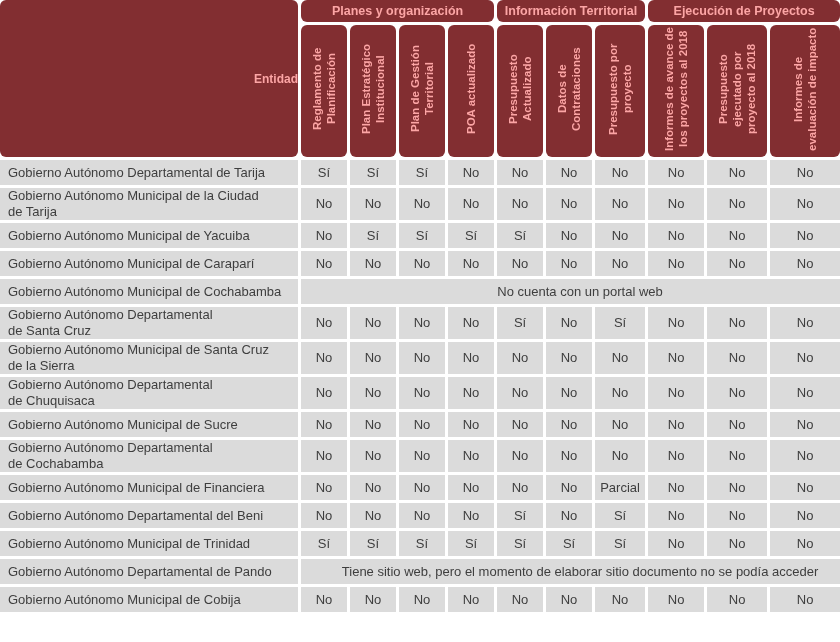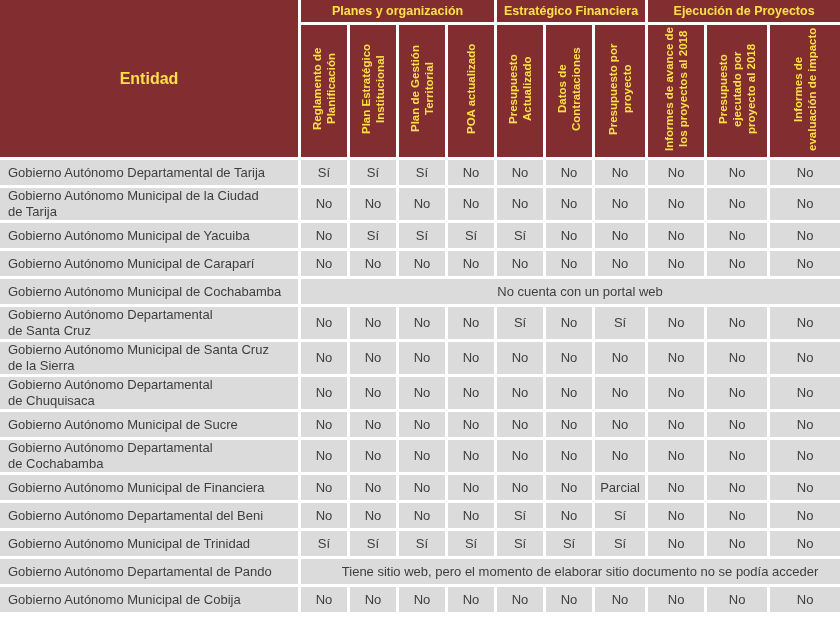--- a/index.html
+++ b/index.html
@@ -24,33 +24,34 @@
   }
   col.col-entity { width: 298px; }
   col.col-narrow { width: 46px; }
   col.col-c7 { width: 50px; }
   col.col-c8 { width: 56px; }
   col.col-c9 { width: 60px; }
   col.col-c10 { width: 70px; }
 
   th {
     background: #822E31;
-    color: #fde047;
+    color: #fca5a5;
     font-weight: bold;
     padding: 0;
     vertical-align: middle;
+    border-radius: 6px;
   }
   tr.group-row { height: 22px; }
   tr.group-row th.group {
     font-size: 12.5px;
     text-align: center;
   }
   th.entity-th {
-    font-size: 16px;
-    text-align: center;
+    font-size: 12px;
+    text-align: right;
   }
   tr.cols-row { height: 132px; }
   th.rot {
     text-align: center;
     vertical-align: middle;
   }
   .vtext {
     display: inline-block;
     writing-mode: vertical-rl;
     transform: rotate(180deg);
@@ -94,21 +95,21 @@
         <col class="col-narrow">
       <col class="col-c7">
       <col class="col-c8">
         <col class="col-c9">
         <col class="col-c10">
     </colgroup>
     <thead>
       <tr class="group-row">
         <th rowspan="2" class="entity-th">Entidad</th>
         <th colspan="4" class="group">Planes y organización</th>
-        <th colspan="3" class="group">Estratégico Financiera</th>
+        <th colspan="3" class="group">Información Territorial</th>
         <th colspan="3" class="group">Ejecución de Proyectos</th>
       </tr>
       <tr class="cols-row" id="cols-row">
 
       <th class="rot"><span class="vtext">Reglamento de Planificación</span></th>
           <th class="rot"><span class="vtext">Plan Estratégico Institucional</span></th>
           <th class="rot"><span class="vtext">Plan de Gestión Territorial</span></th>
           <th class="rot"><span class="vtext">POA actualizado</span></th>
           <th class="rot"><span class="vtext">Presupuesto Actualizado</span></th>
           <th class="rot"><span class="vtext">Datos de Contrataciones</span></th>

